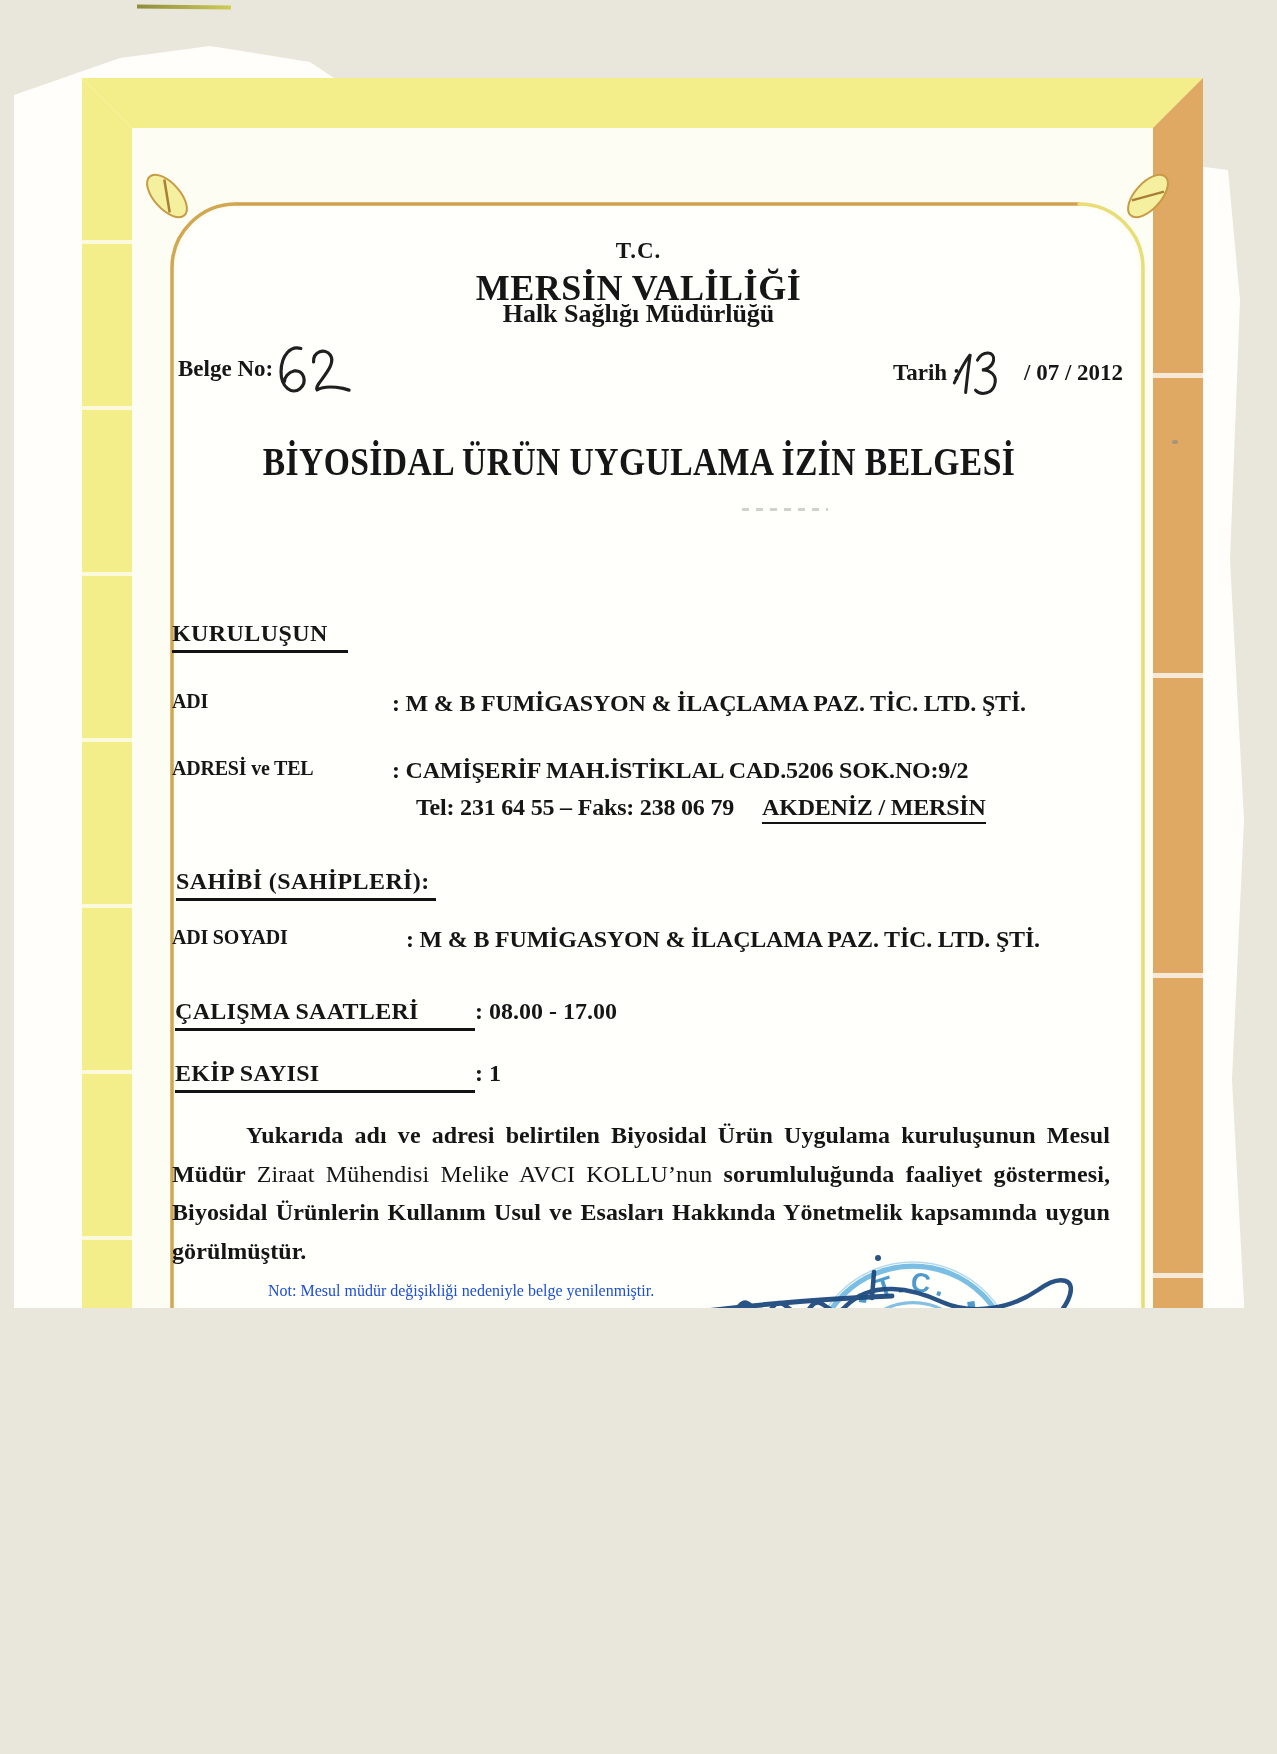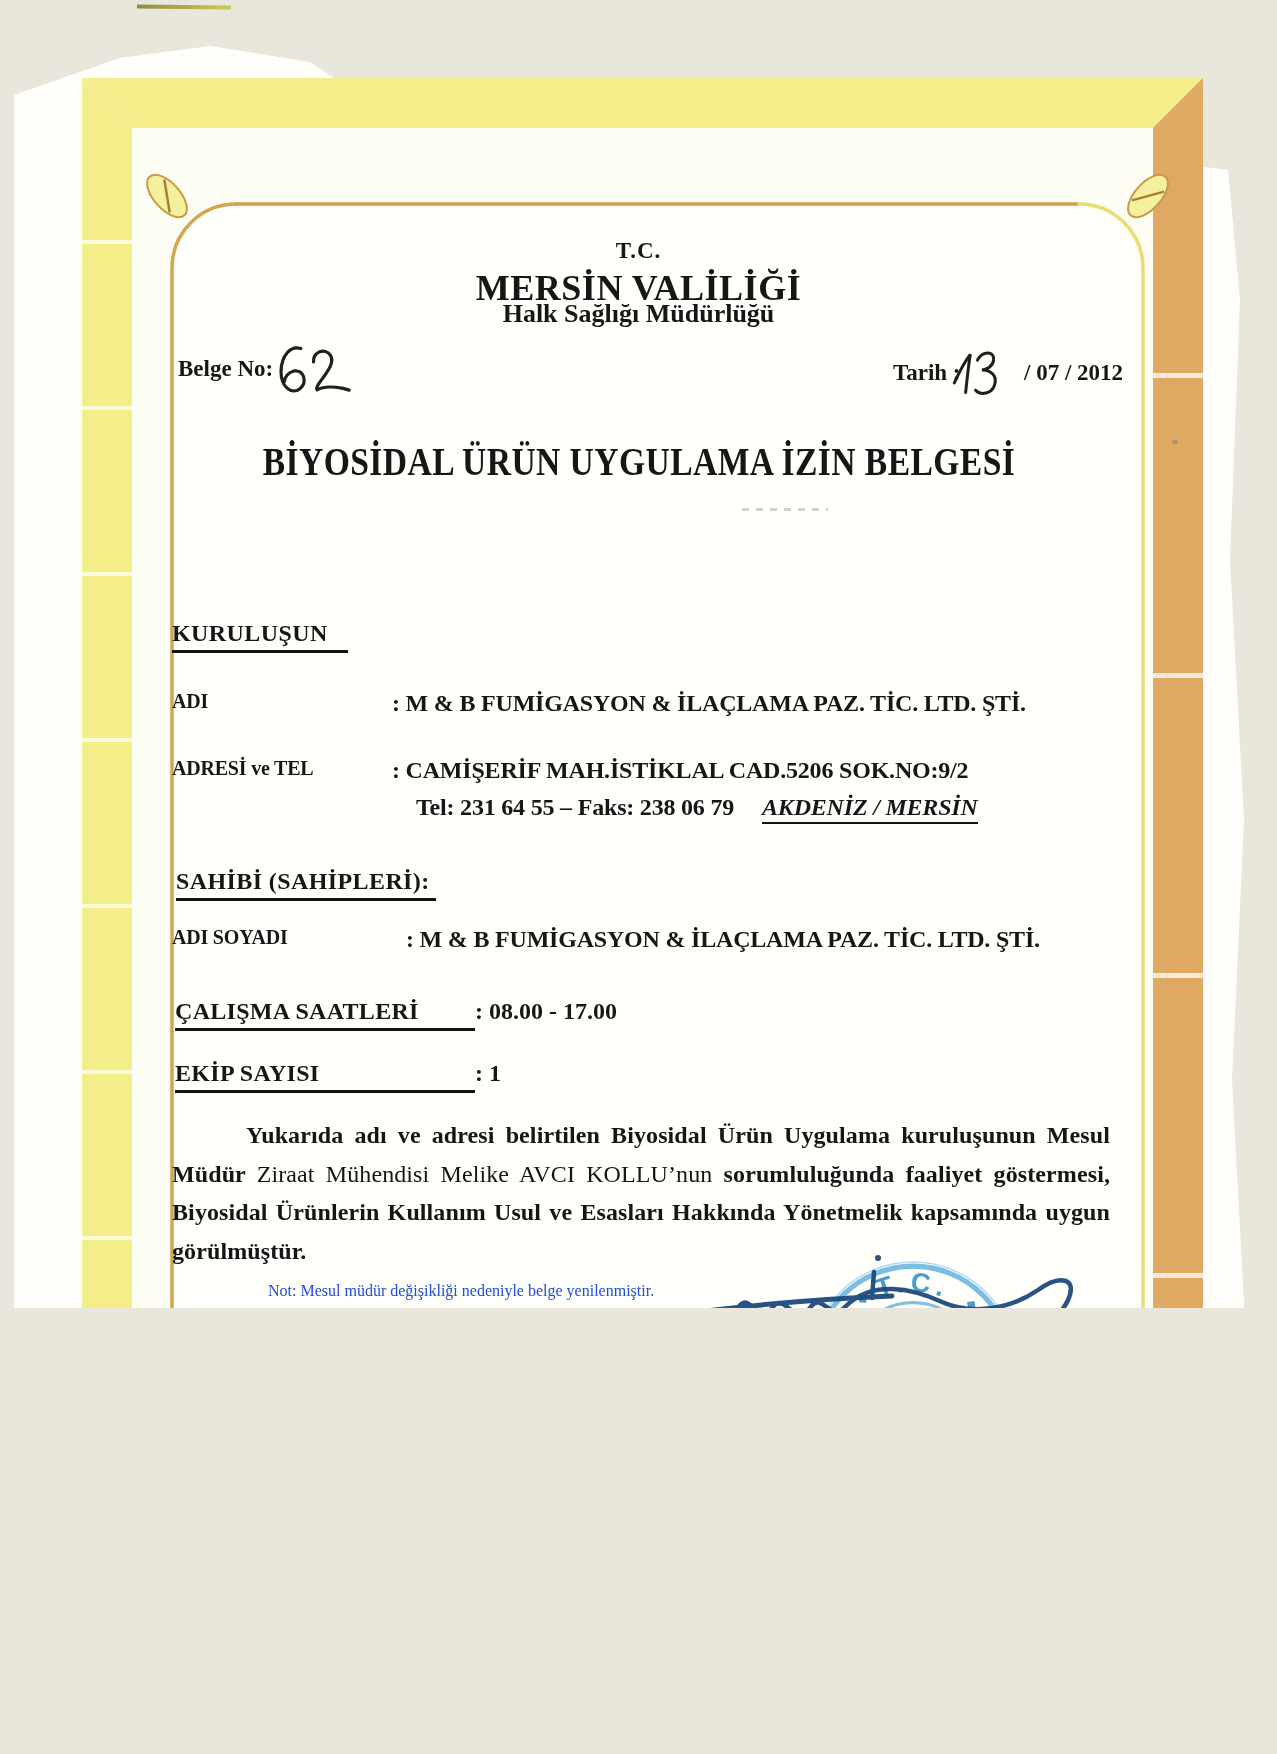--- a/index.html
+++ b/index.html
@@ -46,21 +46,21 @@
   .sec-h{font-size:24px;font-weight:bold;letter-spacing:.4px;}
   .u-thick{border-bottom:3.5px solid #121212;padding-bottom:3px;}
   .kurulusun{left:172px;top:620px;padding-right:20px;}
   .sahibi{left:176px;top:868px;padding-right:6px;}
 
   .row-label{position:absolute;font-size:20px;font-weight:bold;letter-spacing:-.2px;}
   .row-value{position:absolute;font-size:24px;font-weight:bold;letter-spacing:-.2px;white-space:nowrap;}
   .adi-label{left:172px;top:690px;}          .adi-value{left:392px;top:690px;}
   .adres-label{left:172px;top:757px;}        .adres-value{left:392px;top:757px;}
   .adres-line2{left:416px;top:794px;font-size:24px;font-weight:bold;letter-spacing:-.2px;white-space:nowrap;}
-  .adres-city{margin-left:28px;border-bottom:2.5px solid #141414;padding-bottom:2px;font-style:italic;}
+  .adres-city{margin-left:28px;border-bottom:2.5px solid #141414;padding-bottom:2px;}
   .adisoyadi-label{left:172px;top:926px;}    .adisoyadi-value{left:406px;top:926px;}
 
   .fillrow{position:absolute;font-size:24px;font-weight:bold;white-space:nowrap;}
   .calisma{left:175px;top:998px;}
   .ekip{left:175px;top:1060px;}
   .ufill{display:inline-block;width:300px;border-bottom:3px solid #131313;padding-bottom:3px;letter-spacing:.3px;}
 
   .para{position:absolute;left:172px;top:1116px;width:938px;font-size:24px;line-height:38.5px;
     text-align:justify;text-indent:74px;font-weight:bold;color:#151515;letter-spacing:.1px;}
   .para .plain{font-weight:normal;}

